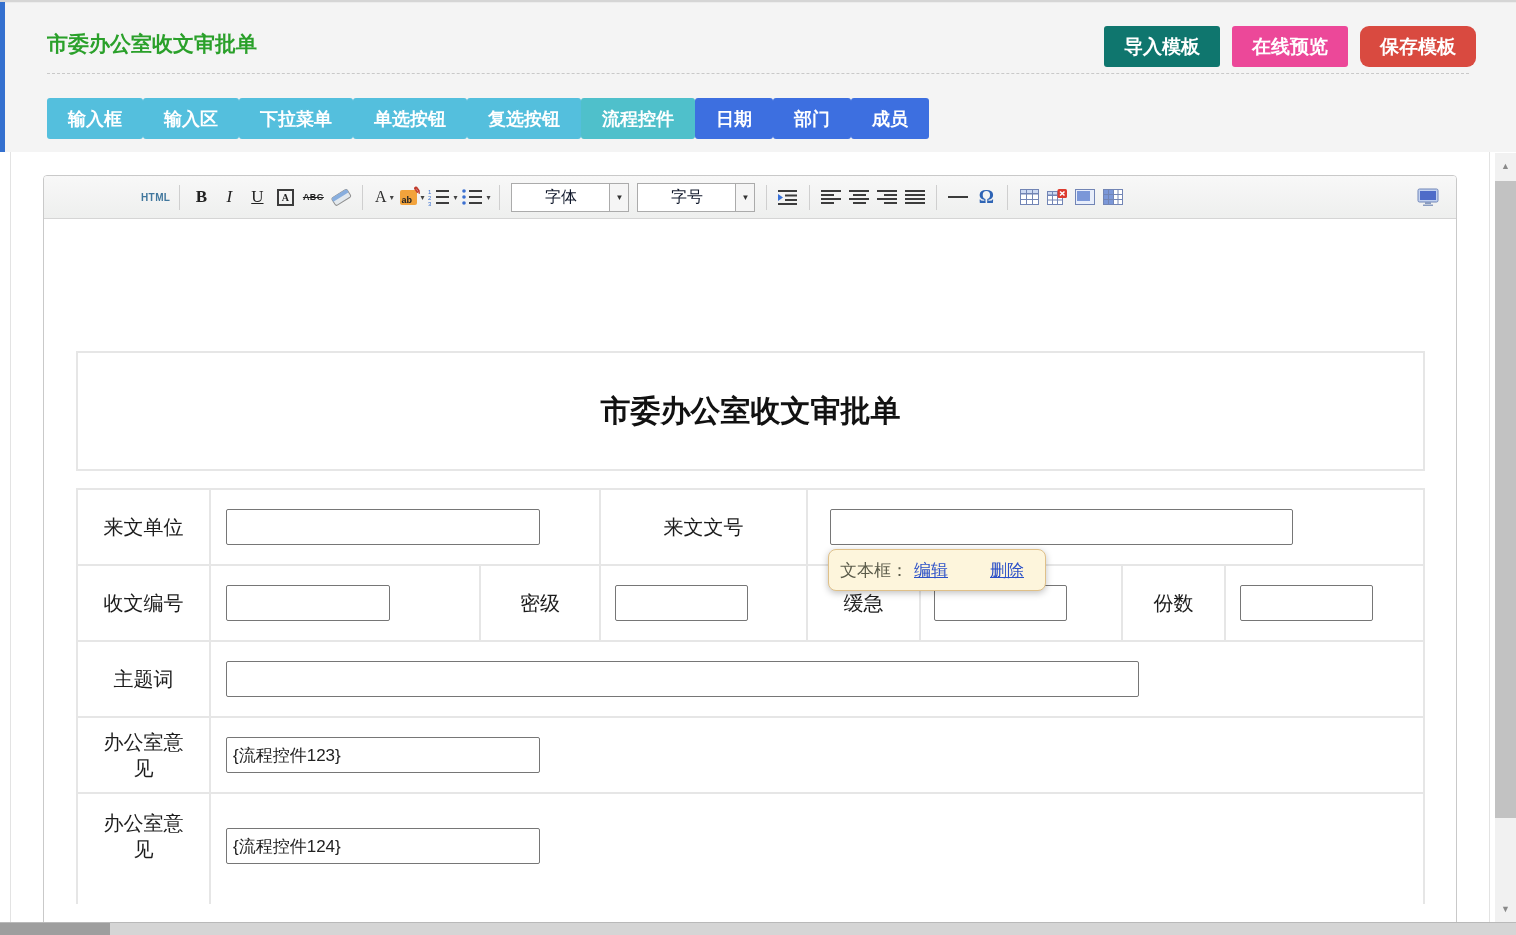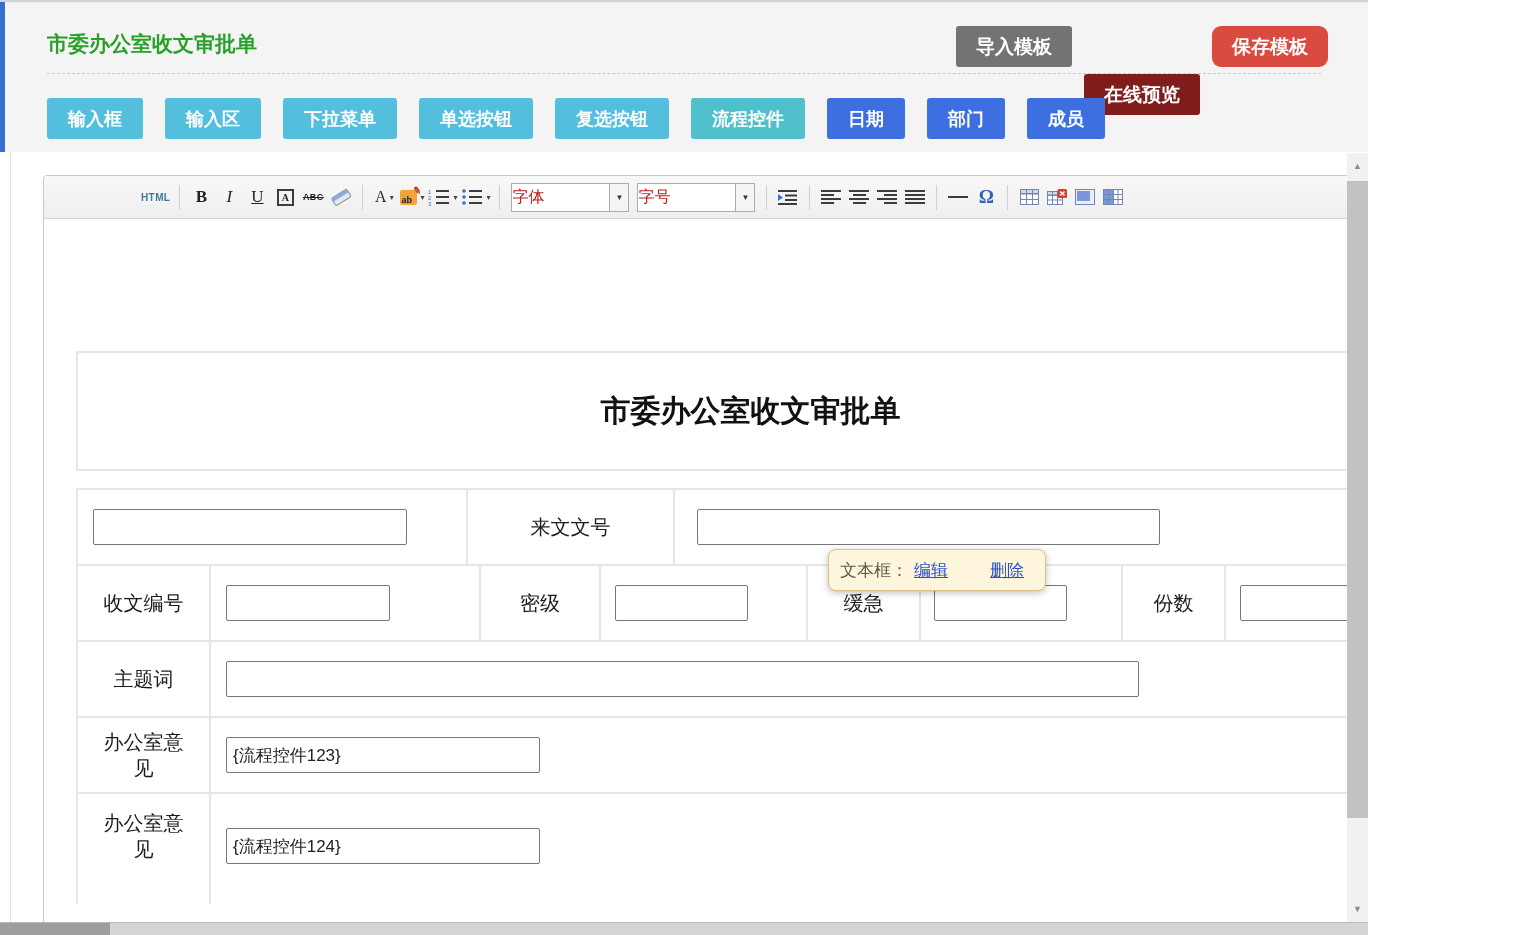--- a/index.html
+++ b/index.html
@@ -1,33 +1,33 @@
 <!DOCTYPE html>
 <html><head>
 <meta charset="utf-8">
 <style>
   * { margin:0; padding:0; box-sizing:border-box; }
   html,body { width:1516px; height:935px; overflow:hidden; background:#fff;
     font-family:"Liberation Sans", sans-serif; }
-  .page { position:relative; width:1368px; height:935px; background:#fff; overflow:hidden; }
+  .page { position:relative; width:1516px; height:935px; background:#fff; overflow:hidden; }
 
   
   .header { position:absolute; left:0; top:0; right:0; height:152px; background:#f4f4f4;
     border-top:2px solid #d5d5d5; box-shadow:inset 0 1px 0 #ececec; }
   .blue-sliver { position:absolute; left:0; top:2px; width:5px; height:150px; background:#3470cf; z-index:6; }
   .page-title { position:absolute; left:47px; top:28px; font-family:"Liberation Serif",serif;
     font-weight:bold; font-size:21px; color:#2aa02a; }
   .dashed { position:absolute; left:47px; right:47px; top:71px; border-top:1px dashed #c9c9c9; }
   .top-actions { position:absolute; right:40px; top:24px; display:flex; gap:12px; }
   .btn { height:41px; border:none; border-radius:3px; color:#fff; cursor:pointer;
     font-family:"Liberation Serif",serif; font-weight:bold; font-size:19px; padding:0 20px; }
-  .btn-import { background:#737373; }
-  .btn-preview { background:#7f1d1d;margin-top:48px; }
+  .btn-import { background:#0f766e; }
+  .btn-preview { background:#ec4899; }
   .btn-save { background:#d94a40;border-radius:9px; }
-  .control-row { position:absolute; left:47px; top:96px; display:flex; gap:22px; }
+  .control-row { position:absolute; left:47px; top:96px; display:flex; gap:0; }
   .cbtn { height:41px; border:none; border-radius:3px; color:#fff; cursor:pointer;
     font-family:"Liberation Serif",serif; font-weight:bold; font-size:18px; padding:0 21px; white-space:nowrap; }
   .c-teal { background:#54bfdd; }
   .c-teal2 { background:#4fc0cb; }
   .c-blue { background:#3d6fe0; }
 
   
   .panel { position:absolute; left:10px; top:152px; width:1480px; bottom:10px; background:#fff;
     border-left:1px solid #e3e3e3; border-right:1px solid #e3e3e3; }
 
@@ -47,21 +47,21 @@
     justify-content:center; font-family:"Liberation Serif",serif; font-weight:bold; font-size:10px; color:#222; }
   .g-abc { font-weight:bold; font-size:9px; color:#222; text-decoration:line-through; letter-spacing:.5px; }
   .g-a { font-family:"Liberation Serif",serif; font-size:16px; color:#2b2b2b; }
   .caret { font-size:8px; color:#444; margin-left:3px; }
   .hl-box { position:relative; width:17px; height:15px; background:#f2a33c; border-radius:2px;
     font-weight:bold; font-size:9px; color:#222; display:flex; align-items:flex-end; justify-content:flex-start;
     padding-left:1px; }
   .pencil { position:absolute; right:-4px; top:-5px; font-size:10px; color:#c0392b; transform:rotate(10deg); }
   .tsel { width:118px; height:29px; background:#fff; border:1px solid #ababab; display:flex;
     align-items:center; margin:0 4px; cursor:pointer; }
-  .tsel .txt { flex:1; font-family:"Liberation Serif",serif; font-size:16px; color:#b91c1c; }
+  .tsel .txt { flex:1; text-align:center; font-family:"Liberation Serif",serif; font-size:16px; color:#0f172a; }
   .tsel .dd { width:19px; height:100%; border-left:1px solid #ababab; background:#f5f5f5;
     display:flex; align-items:center; justify-content:center; font-size:8px; color:#333; }
   .align-icon { width:20px; display:flex; flex-direction:column; gap:2px; }
   .align-icon i { display:block; height:2px; background:#3c3c3c; width:100%; }
   .al i:nth-child(even) { width:13px; }
   .ac i:nth-child(even) { width:13px; margin:0 auto; }
   .ar i:nth-child(even) { width:13px; margin-left:auto; }
   .hr-i { width:20px; height:2px; background:#3c3c3c; }
   .g-omega { font-family:"Liberation Serif",serif; font-weight:bold; font-size:19px; color:#2e64b5; }
   .push-right { margin-left:auto; }
@@ -299,20 +299,21 @@
       </div>
 
       <div class="edit-area">
         <div class="doc-title-box">
           <span class="doc-title">市委办公室收文审批单</span>
         </div>
 
         <div class="fields">
 
           <div class="frow">
+            <div class="lcell w133">来文单位</div>
             <div class="icell br w390">
               <input class="f" style="margin-left: 15px; width: 314px;" value="">
             </div>
             <div class="lcell w207">来文文号</div>
             <div class="icell grow">
               <input class="f" style="margin-left: 22px; width: 463px;" value="">
             </div>
           </div>
 
 

